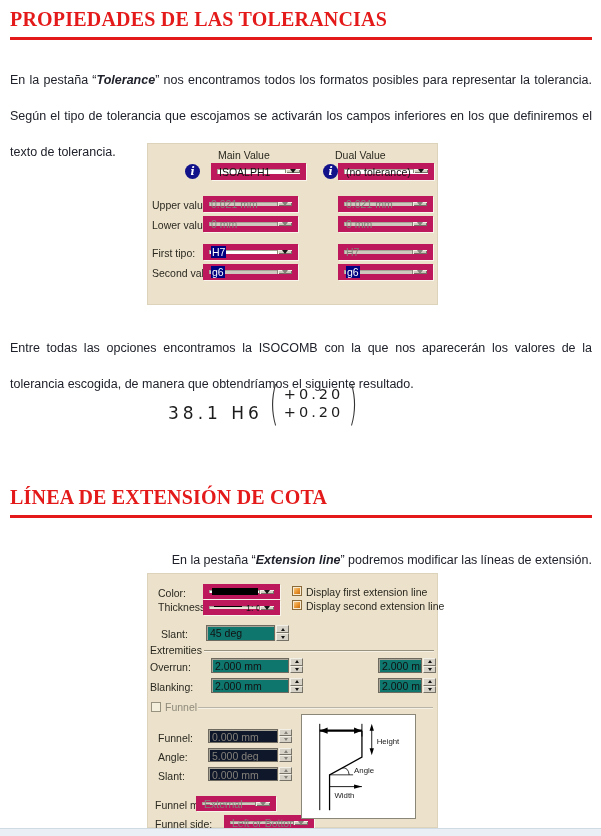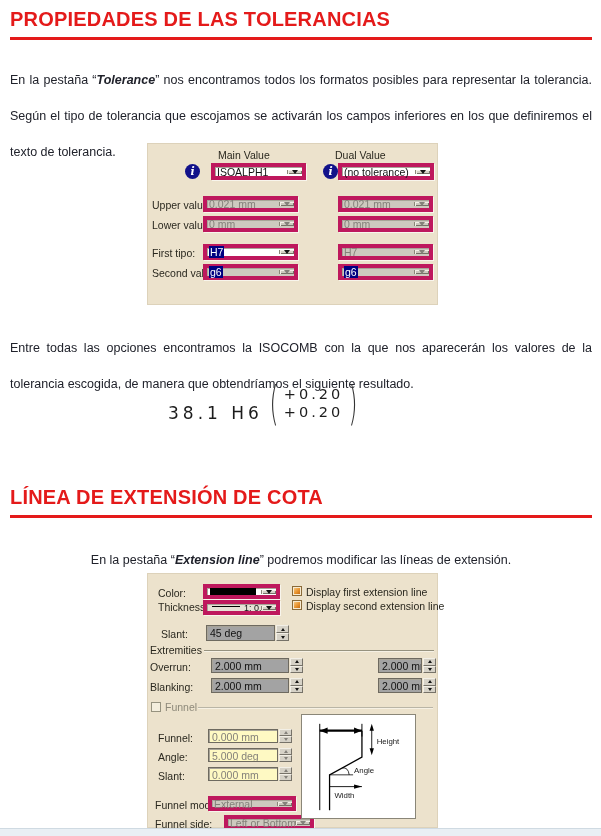--- a/index.html
+++ b/index.html
@@ -2,66 +2,66 @@
 <html><head>
 <meta charset="utf-8">
 <style>
   html,body{margin:0;padding:0}
   body{width:601px;height:836px;position:relative;background:#ffffff;
        font-family:"Liberation Sans",sans-serif;overflow:hidden}
 
   
   .section-head{position:absolute;left:10px;right:9px;border-bottom:3px solid #e41a1a;padding-bottom:6px}
   .section-head h1{margin:0;font-size:20px;font-weight:bold;color:#e41a1a;letter-spacing:.2px;
-                   font-family:Liberation Sans, sans-serif}
+                   font-family:Liberation Serif, serif}
 
   
   .para{position:absolute;left:10px;right:9px;font-size:12.5px;line-height:36px;
         text-align:justify;color:#20222b}
-  .para.single{text-align:center}
+  .para.single{text-align:right}
   .term{font-weight:bold;font-style:italic}
 
   
   .result{position:absolute;left:168px;top:381px;display:flex;align-items:center;color:#1c1c1c;
           font-family:"DejaVu Sans",sans-serif}
   .result .val{align-self:flex-end;margin:0 2px 2px 0;font-size:17px;letter-spacing:4px;white-space:nowrap}
   .paren{font-size:46px;font-weight:200;line-height:44px;transform:scaleX(.5);color:#333}
   .frac{display:flex;flex-direction:column;text-align:center;font-size:14.5px;letter-spacing:3px;
         line-height:18px;margin:0 1px}
 
   
   .dlg{position:absolute;background:#ece2cc;border:1px solid #ddd2ba;box-sizing:border-box}
   .dlg1{left:147px;top:143px;width:291px;height:162px}
   .dlg2{left:147px;top:573px;width:291px;height:255px}
   .lbl{position:absolute;font-size:10.5px;color:#2a281f;white-space:nowrap}
   .lbl.dim{color:#8d897a}
 
   
-  .combo{position:absolute;height:16px;background:#fff;border:4px solid #be185d;
-         box-shadow:1px 1px 0 #f8f5ec, inset 1px 1px 0 #a8a498;display:flex;align-items:center;box-sizing:border-box}
+  .combo{position:absolute;height:16px;background:#fff;border:6px solid #be185d;
+         box-shadow:1px 1px 0 #f8f5ec, inset 1px 1px 0 #a8a498;display:flex;align-items:flex-start;box-sizing:border-box}
   .combo .txt{flex:1;font-size:10.5px;padding:1px 2px;color:#111;white-space:nowrap;overflow:hidden;align-self:center}
   .combo .btn{width:14px;background:#d6d2c7;border-left:1px solid #8a8678;display:flex;align-items:center;justify-content:center;
               box-shadow:inset 1px 1px 0 #f2efe6, inset -1px -1px 0 #767268}
   .tri{width:0;height:0;border-left:3px solid transparent;border-right:3px solid transparent;border-top:4px solid #141414}
   .combo.dis{background:#cdc9bf}
   .combo.dis .txt{color:#84817a}
   .combo.dis .btn{background:#cdc9bf}
   .combo.dis .tri{border-top-color:#84817a}
   .hl{background:#000080;color:#fff;padding:0 1px}
 
   
   .spin{position:absolute;display:flex;height:15px;box-sizing:border-box}
-  .spin .fld{background:#a3a3a3;border:1px solid #6e6a60;box-shadow:inset 1px 1px 0 #a8a498;
+  .spin .fld{background:#0f766e;border:1px solid #6e6a60;box-shadow:inset 1px 1px 0 #a8a498;
              font-size:10.5px;padding:1px 3px;color:#111;white-space:nowrap;overflow:hidden;box-sizing:border-box}
   .spin .ud{width:13px;display:flex;flex-direction:column;margin-left:1px}
   .spin .ud span{flex:1;background:#d6d2c7;border:1px solid;border-color:#f2efe6 #767268 #767268 #f2efe6;
                  display:flex;align-items:center;justify-content:center}
   .t-up{width:0;height:0;border-left:2.5px solid transparent;border-right:2.5px solid transparent;border-bottom:3.5px solid #141414}
   .t-dn{width:0;height:0;border-left:2.5px solid transparent;border-right:2.5px solid transparent;border-top:3.5px solid #141414}
-  .spin.dis .fld{background:#fef9c3;color:#84817a}
+  .spin.dis .fld{background:#0f172a;color:#84817a}
   .spin.dis .t-up{border-bottom-color:#84817a}
   .spin.dis .t-dn{border-top-color:#84817a}
 
   
   .info{position:absolute;width:15px;height:15px;border-radius:50%;background:#12128a;color:#fff;
         font-family:"DejaVu Serif",serif;font-style:italic;font-weight:bold;font-size:11px;
         display:flex;align-items:center;justify-content:center}
 
   
   .cbx{position:absolute;width:10px;height:10px;box-sizing:border-box;
@@ -306,21 +306,21 @@
         <span>
           <i class="t-up"></i>
         </span>
         <span>
           <i class="t-dn"></i>
         </span>
       </span>
   </div>
 
   <div class="lbl" style="left:7px;top:225px">Funnel mode:</div>
-  <div class="combo dis" style="left:60px;top:222px;width:88px;height:15px">
+  <div class="combo dis" style="left:48px;top:222px;width:80px;height:15px">
     <span class="txt">External</span>
     <span class="btn">
         <span class="tri"></span>
       </span>
   </div>
   <div class="lbl" style="left:7px;top:244px">Funnel side:</div>
   <div class="combo dis" style="left:76px;top:241px;width:90px;height:15px">
     <span class="txt">Left or Bottom</span>
     <span class="btn">
         <span class="tri"></span>

